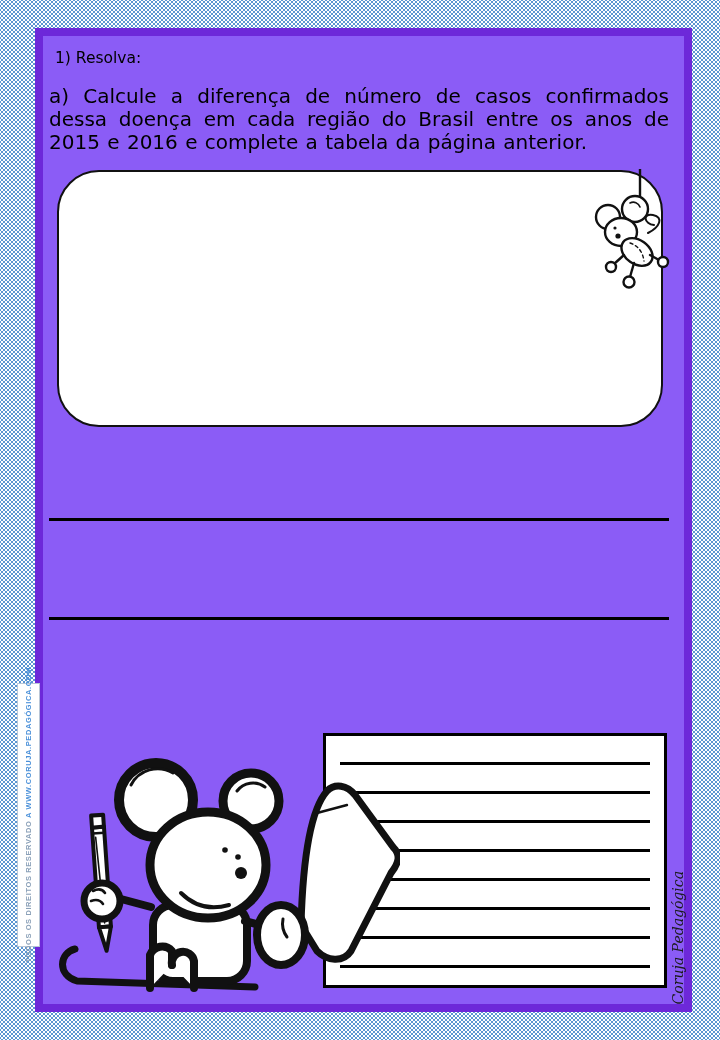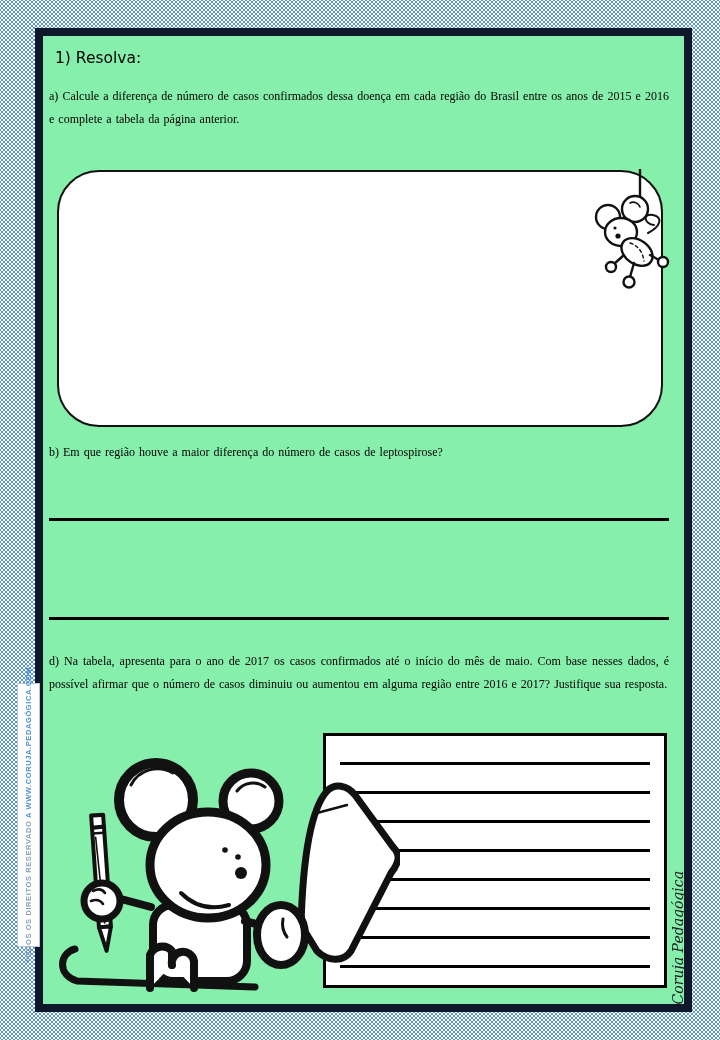--- a/index.html
+++ b/index.html
@@ -9,26 +9,26 @@
     background-image:
       radial-gradient(ellipse 1.6px 1.0px at 50% 50%, #ffffff 60%, rgba(255,255,255,0) 62%),
       radial-gradient(ellipse 1.6px 1.0px at 50% 50%, #ffffff 60%, rgba(255,255,255,0) 62%);
     background-size:4px 4px;
     background-position:0 0, 2px 2px;
     font-family:"DejaVu Sans", sans-serif;
     color:#000;
   }
   .page{
     position:absolute;left:35px;top:28px;width:657px;height:984px;
-    box-sizing:border-box;border:8px solid #0f172a;background:#86efac;
+    box-sizing:border-box;border:8px solid #6d28d9;background:#8b5cf6;
   }
   .abs{position:absolute;}
   .qtext{
-    font-size:12px;line-height:23px;word-spacing:1px;
-    text-align:justify;color:#000;font-family:Liberation Serif, serif;
+    font-size:20px;line-height:23px;word-spacing:1px;
+    text-align:justify;color:#000;
   }
   .title{font-size:15.5px;line-height:23px;}
   .answer-rule{height:3px;background:#000;}
   .answer-box{
     box-sizing:border-box;border:2px solid #111;border-radius:42px;background:#fff;
   }
   .lined-box{
     box-sizing:border-box;border:3px solid #000;background:#fff;z-index:1;
   }
   .lines-wrap{padding-top:0;}
@@ -82,26 +82,24 @@
     <circle cx="37" cy="59" r="1.6" fill="#111" stroke="none"></circle>
     <circle cx="40" cy="67" r="2.6" fill="#111" stroke="none"></circle>
     <line x1="46" y1="86" x2="36" y2="95"></line>
     <circle cx="33" cy="98" r="5" fill="#fff"></circle>
     <line x1="72" y1="86" x2="81" y2="91"></line>
     <circle cx="85" cy="93" r="5" fill="#fff"></circle>
     <line x1="56" y1="94" x2="52" y2="108"></line>
     <circle cx="51" cy="113" r="5.5" fill="#fff"></circle>
   </svg>
 
-  <div class="abs qtext" style="left:6px;top:405px;width:620px;">b) Em que região houve a maior diferença do número de casos de leptospirose?</div>
   <div class="abs answer-rule" style="left:6px;top:482px;width:620px;"></div>
 
   <div class="abs answer-rule" style="left:6px;top:581px;width:620px;"></div>
 
-  <div class="abs qtext" style="left:6px;top:614px;width:620px;">d) Na tabela, apresenta para o ano de 2017 os casos confirmados até o início do mês de maio. Com base nesses dados, é possível afirmar que o número de casos diminuiu ou aumentou em alguma região entre 2016 e 2017? Justifique sua resposta.</div>
 
   <div class="abs lined-box lines-wrap" style="left:280px;top:697px;width:344px;height:255px;">
       <div class="rline"></div>
       <div class="rline"></div>
       <div class="rline"></div>
       <div class="rline"></div>
       <div class="rline"></div>
       <div class="rline"></div>
       <div class="rline"></div>
       <div class="rline"></div>

